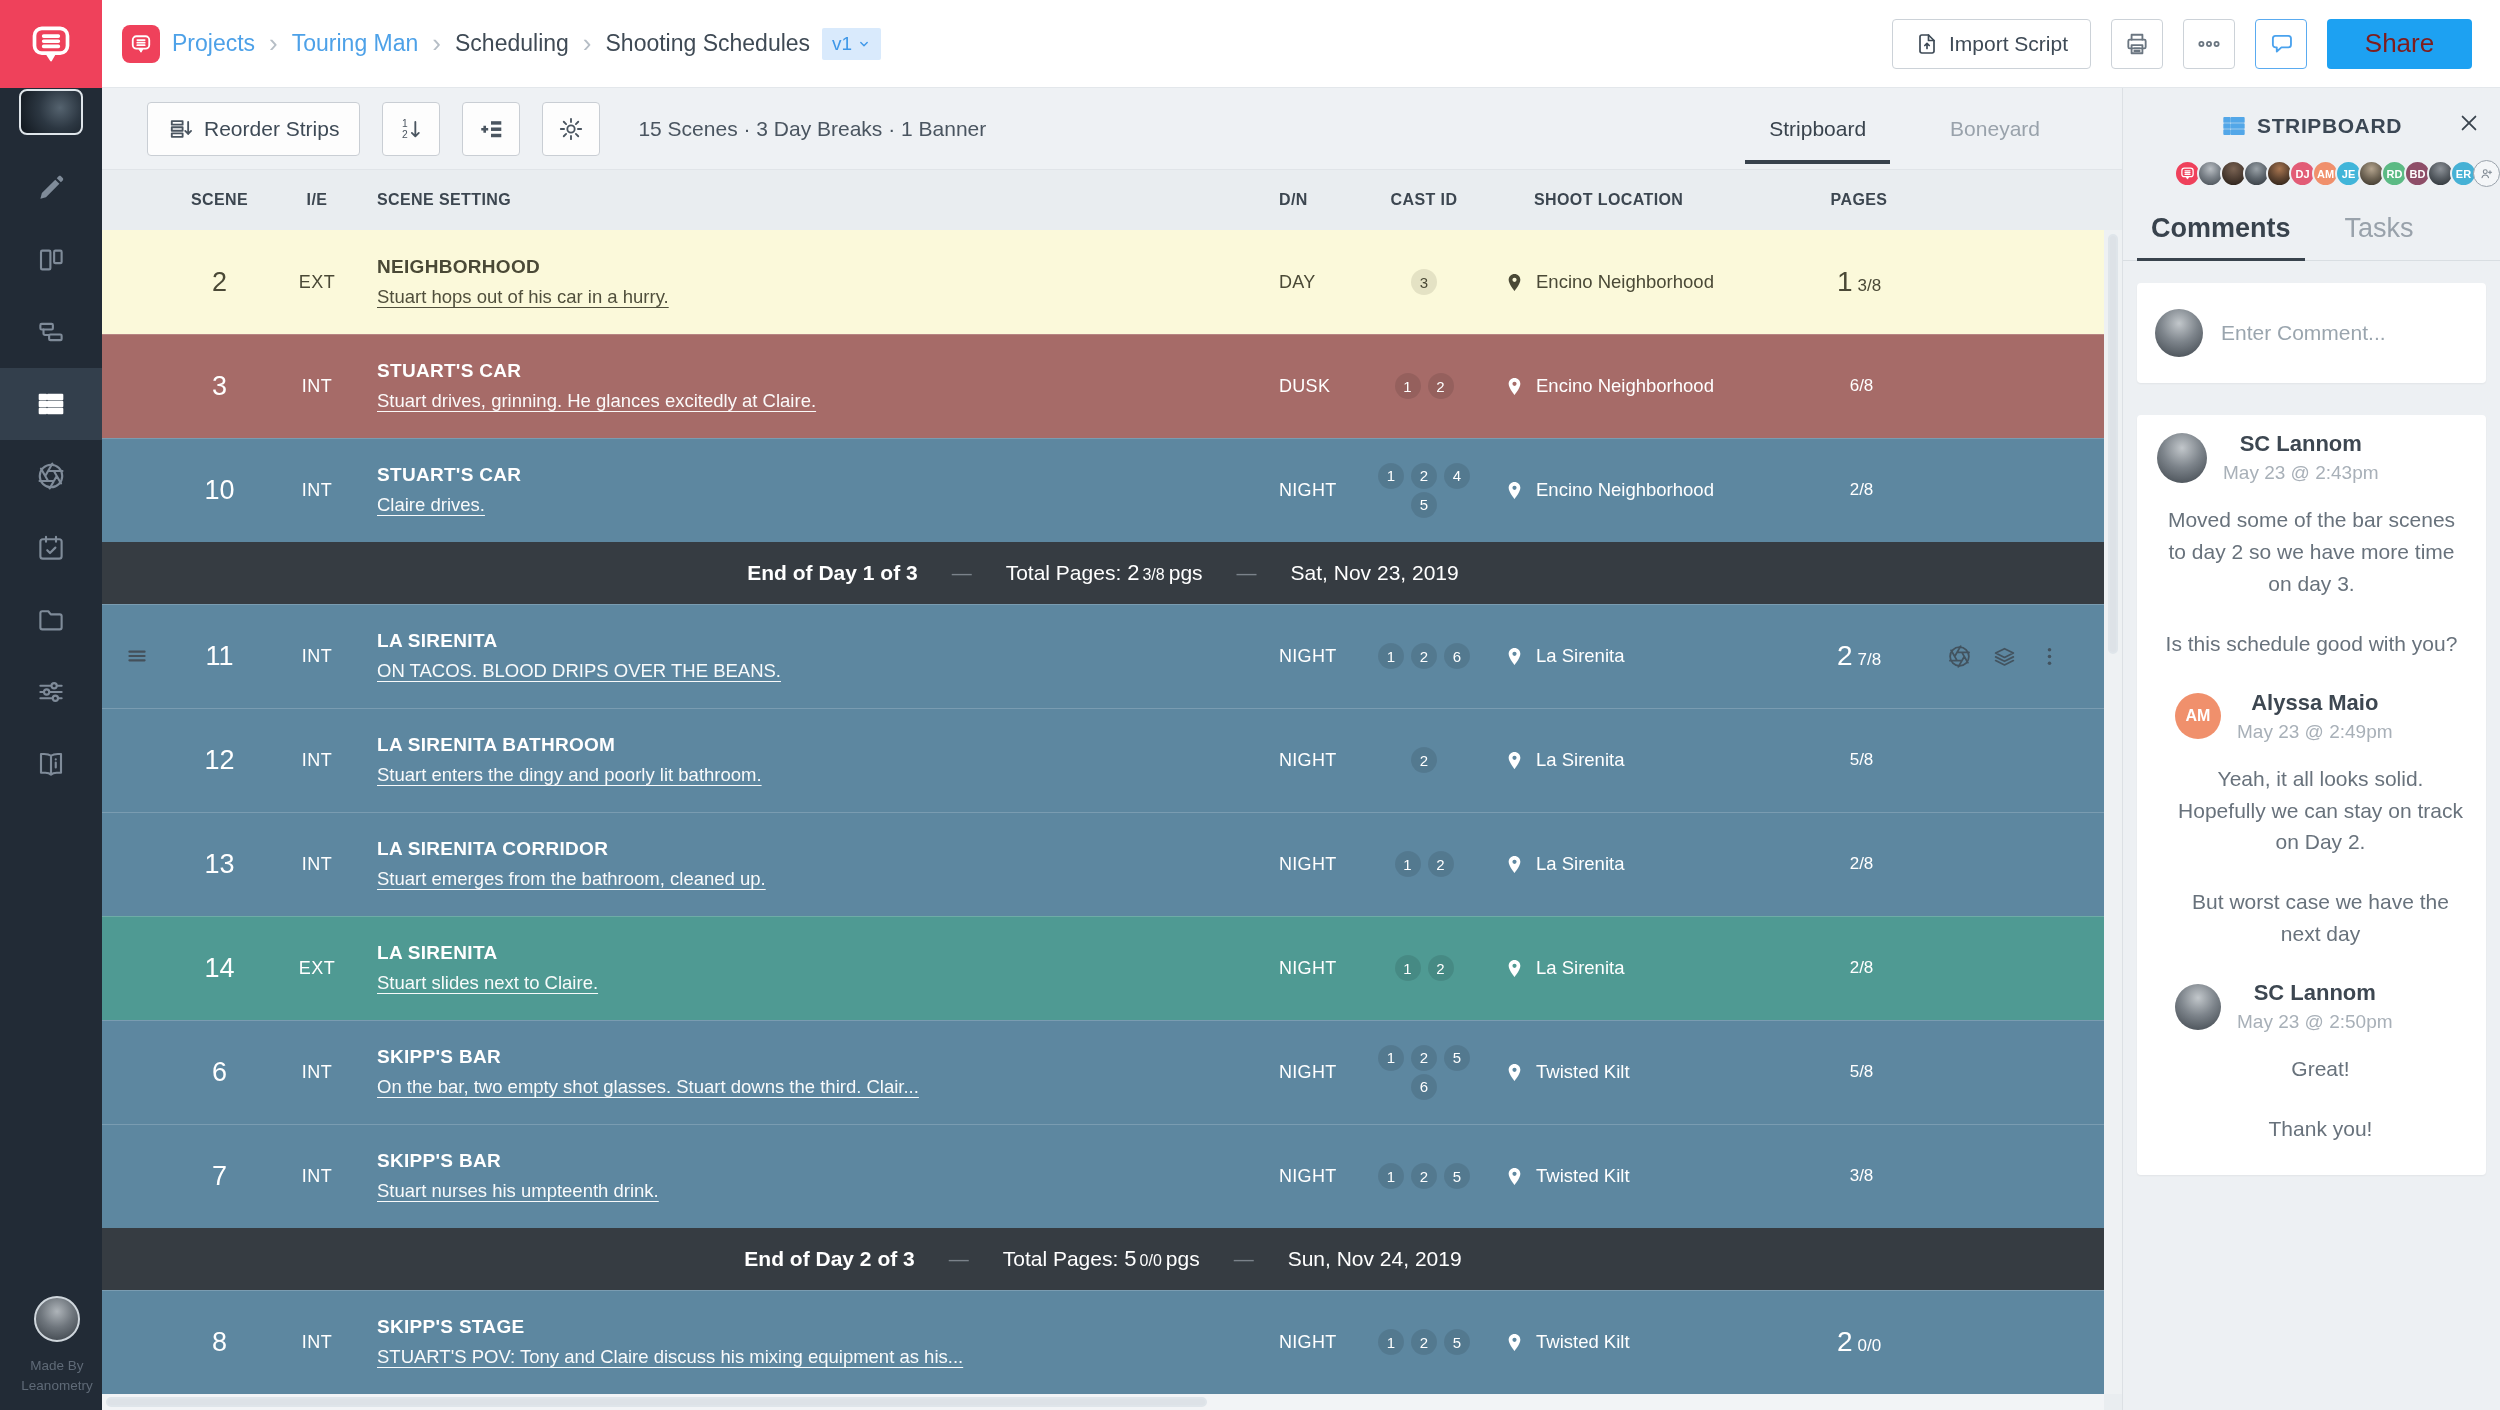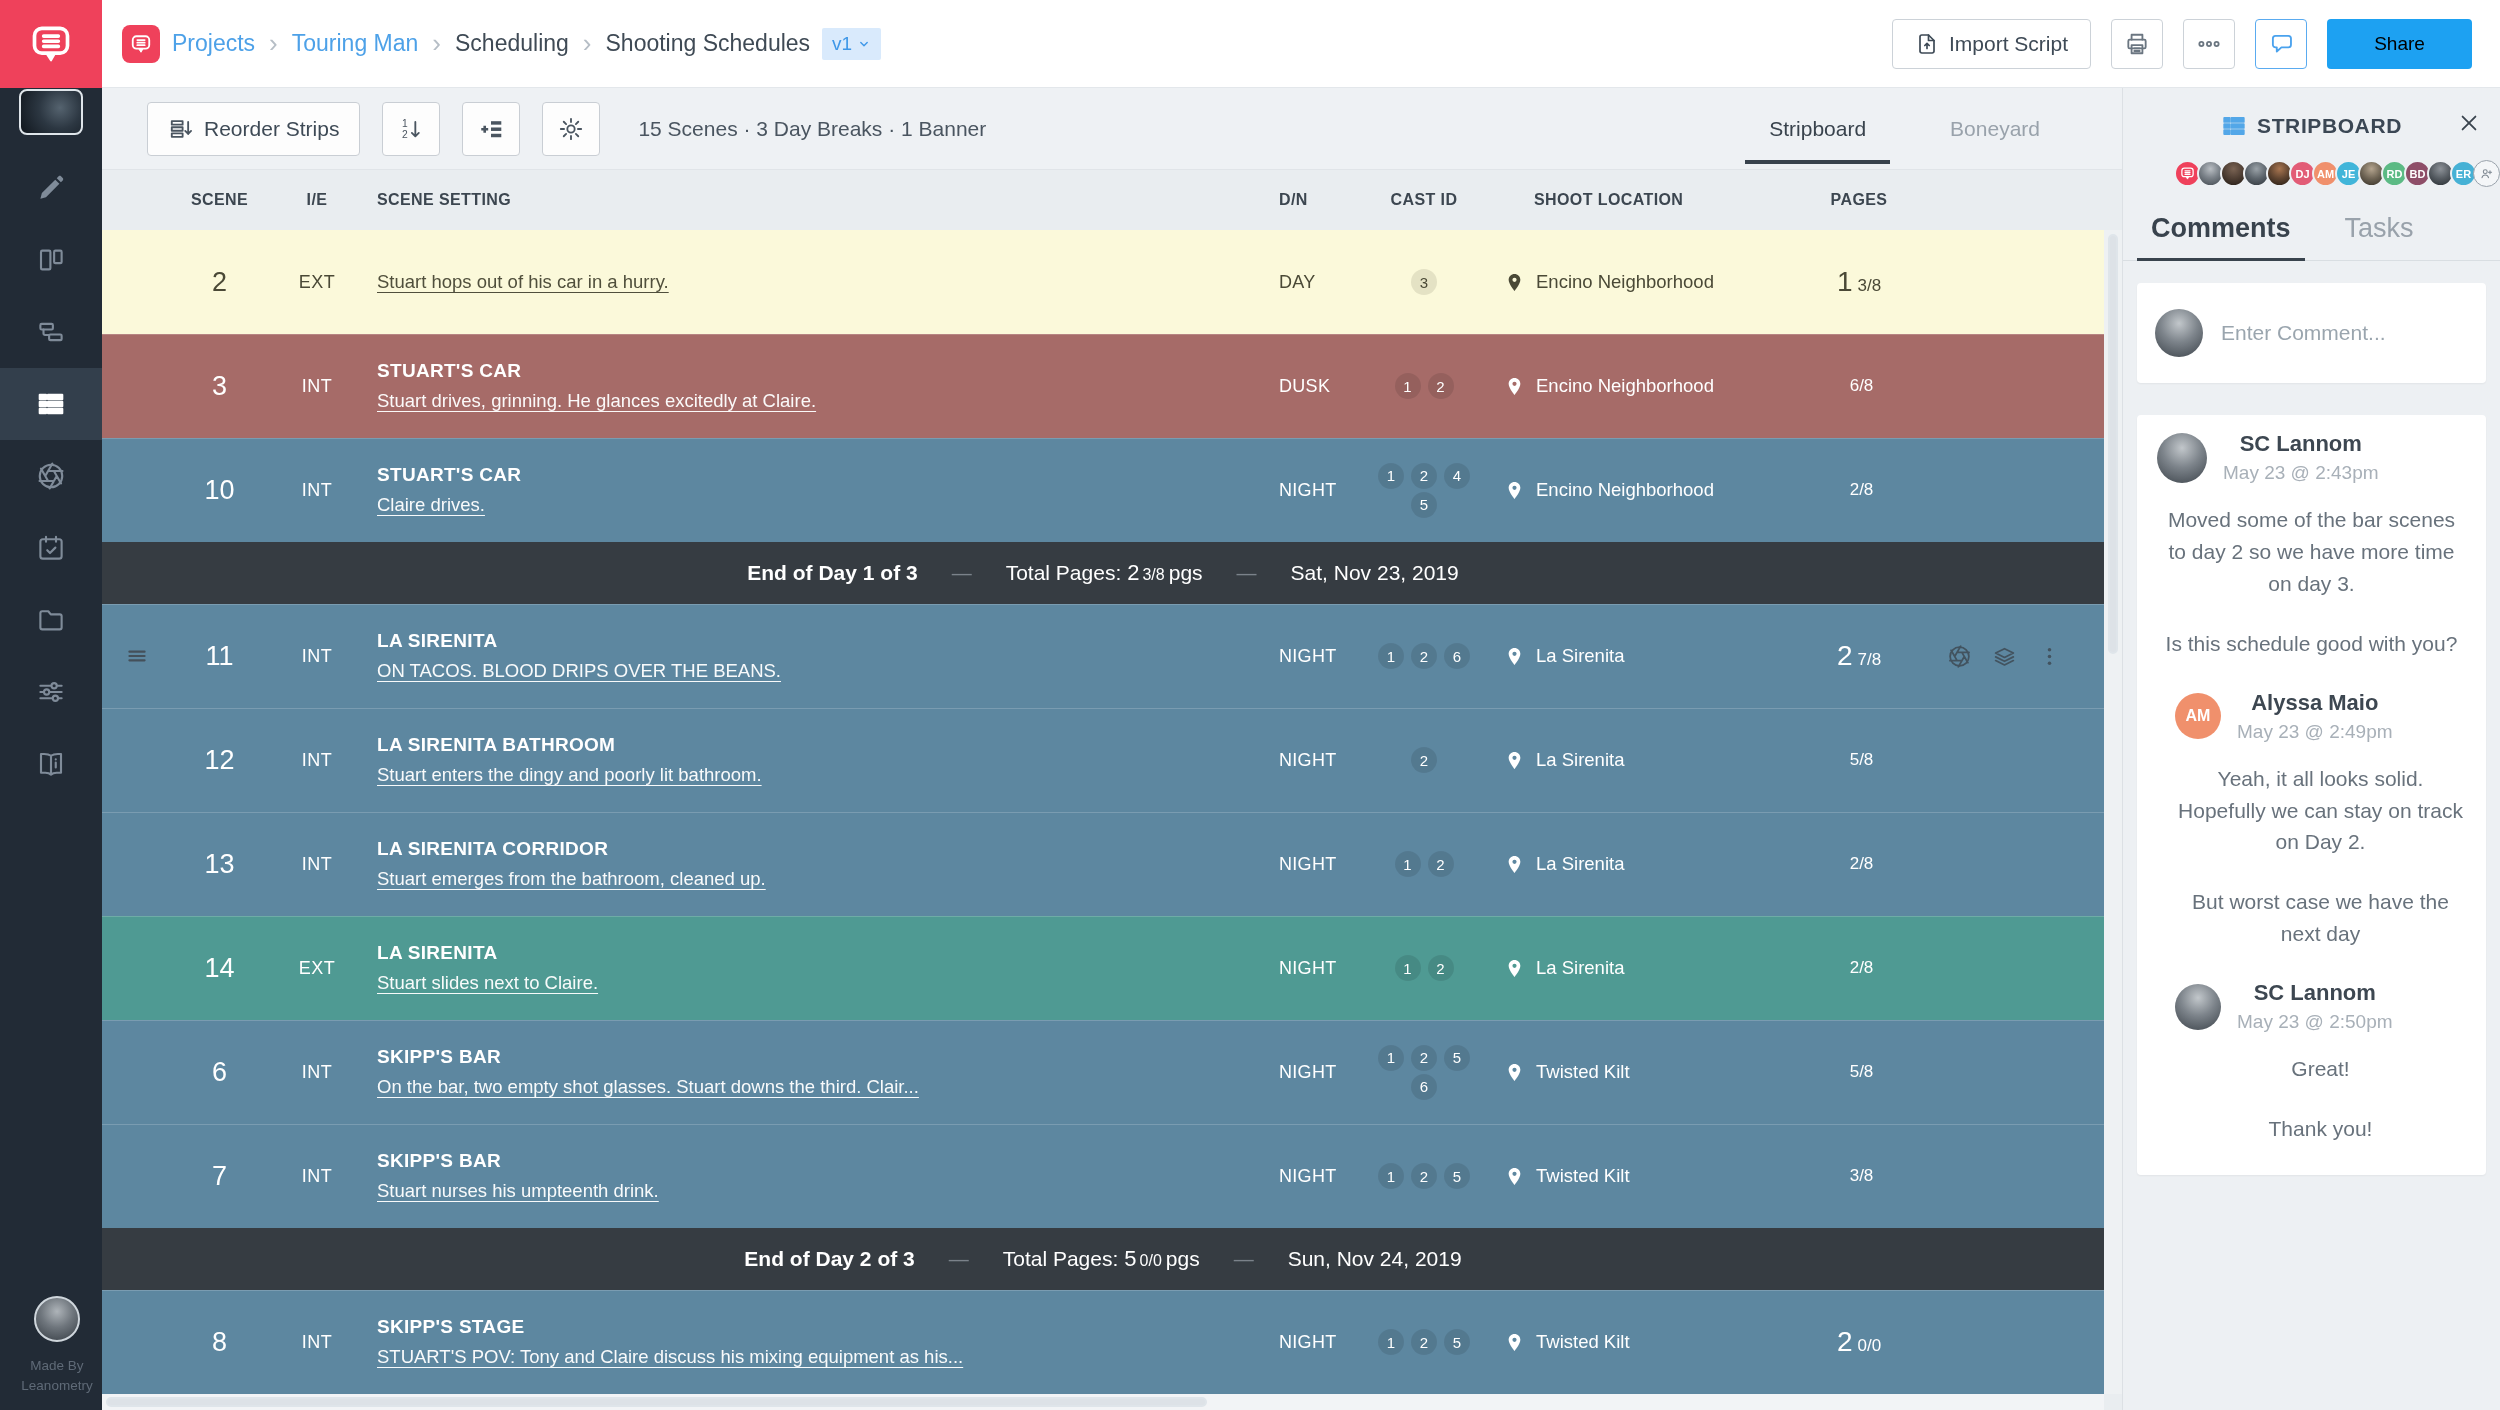--- a/index.html
+++ b/index.html
@@ -33,21 +33,21 @@
   .ver-badge { background:#d9eafc; color:#3e97e8; font-size:19px; border-radius:2px; padding:5px 10px; display:flex; align-items:center; gap:5px; cursor:pointer; }
   .ver-badge svg { width:14px; height:14px; }
   .topbar-actions { margin-left:auto; display:flex; align-items:center; gap:20px; padding-right:28px; }
   .btn { border:1px solid #ccd2d8; background:#fff; border-radius:4px; height:50px; display:flex; align-items:center; justify-content:center; gap:10px; font-size:21px; color:#3e4a56; cursor:pointer; }
   .btn svg { width:24px; height:24px; }
   .btn-import { padding:0 22px; }
   .btn-icon { width:52px; }
   .btn-icon svg { width:26px; height:26px; color:#6b7681; }
   .btn-icon.active-blue { border-color:#5aabf0; }
   .btn-icon.active-blue svg { color:#4aa2ee; }
-  .btn-share { background:#1da1f2; border:none; color:#000000; width:145px; height:50px; font-size:19px; }
+  .btn-share { background:#1da1f2; border:none; color:#7f1d1d; width:145px; height:50px; font-size:26px; }
 
   
   .workspace { flex:1; display:flex; min-height:0; }
   .content { flex:1; display:flex; flex-direction:column; min-width:0; position:relative; background:#e9edf0; }
   .toolbar { height:82px; background:#eef1f4; display:flex; align-items:center; padding-left:45px; border-bottom:1px solid #e0e4e8; flex-shrink:0; }
   .tbtn { border:1px solid #c9ced4; background:#fdfdfd; border-radius:4px; height:54px; display:flex; align-items:center; justify-content:center; gap:10px; font-size:21px; color:#3e4a56; cursor:pointer; }
   .tbtn svg { width:26px; height:26px; color:#4a5560; }
   .tbtn-reorder { padding:0 20px; margin-right:22px; }
   .tbtn-icon { width:58px; margin-right:22px; }
   .toolbar-summary { font-size:21px; color:#4a5560; margin-left:16px; }
@@ -406,20 +406,21 @@
         <div class="strips" id="strips">
             <div class="strip row-grid yellow">
               <div class="cell-handle">
                 <svg viewBox="0 0 24 24" fill="none" stroke="currentColor" stroke-width="1.7" stroke-linecap="round" stroke-linejoin="round">
                   <path d="M5 8h14M5 12h14M5 16h14" stroke-width="2"></path>
                 </svg>
               </div>
               <div class="cell-scene">2</div>
               <div class="cell-ie">EXT</div>
               <div class="cell-setting">
+                <div class="setting-title">NEIGHBORHOOD</div>
                 <div class="setting-desc">Stuart hops out of his car in a hurry.</div>
               </div>
               <div class="cell-dn">DAY</div>
               <div class="cell-cast">
                 <div class="cast-line">
                   <span class="cast-badge">3</span>
                 </div>
               </div>
               <div class="cell-loc">
                 <span style="display:flex;">

